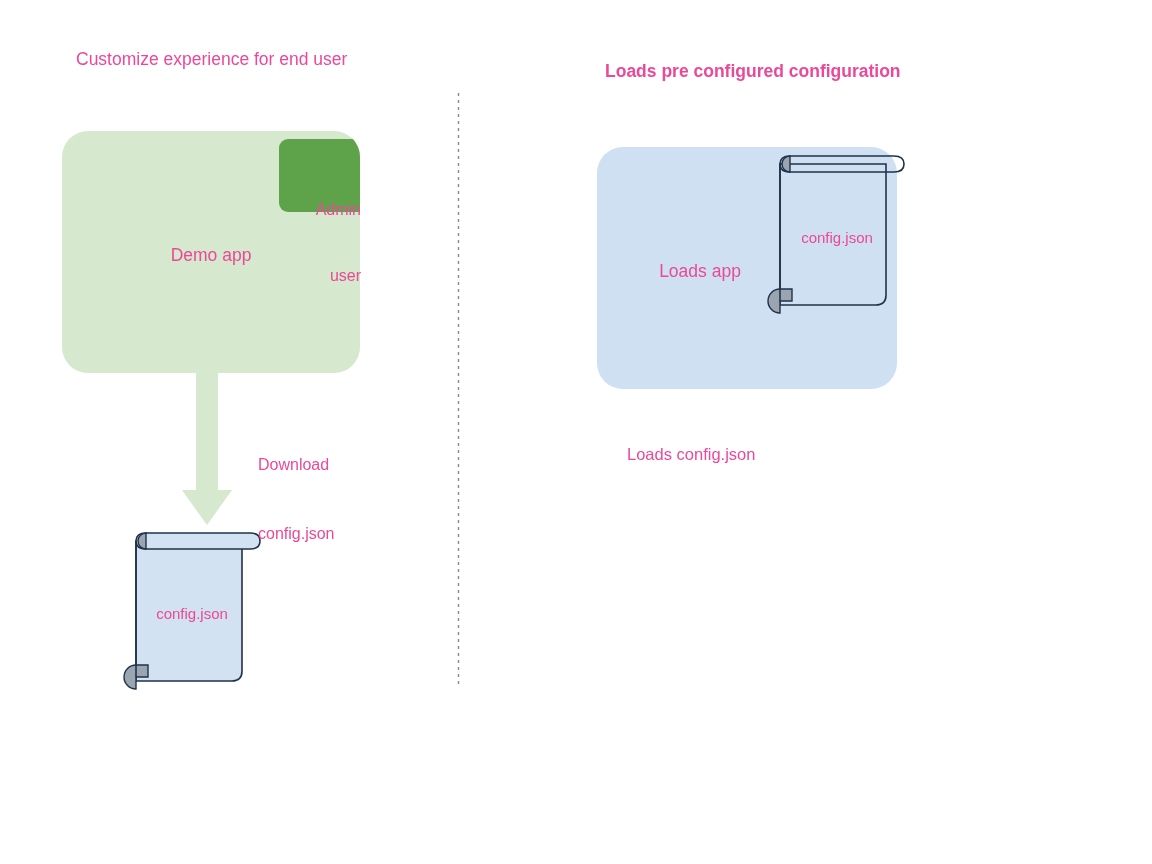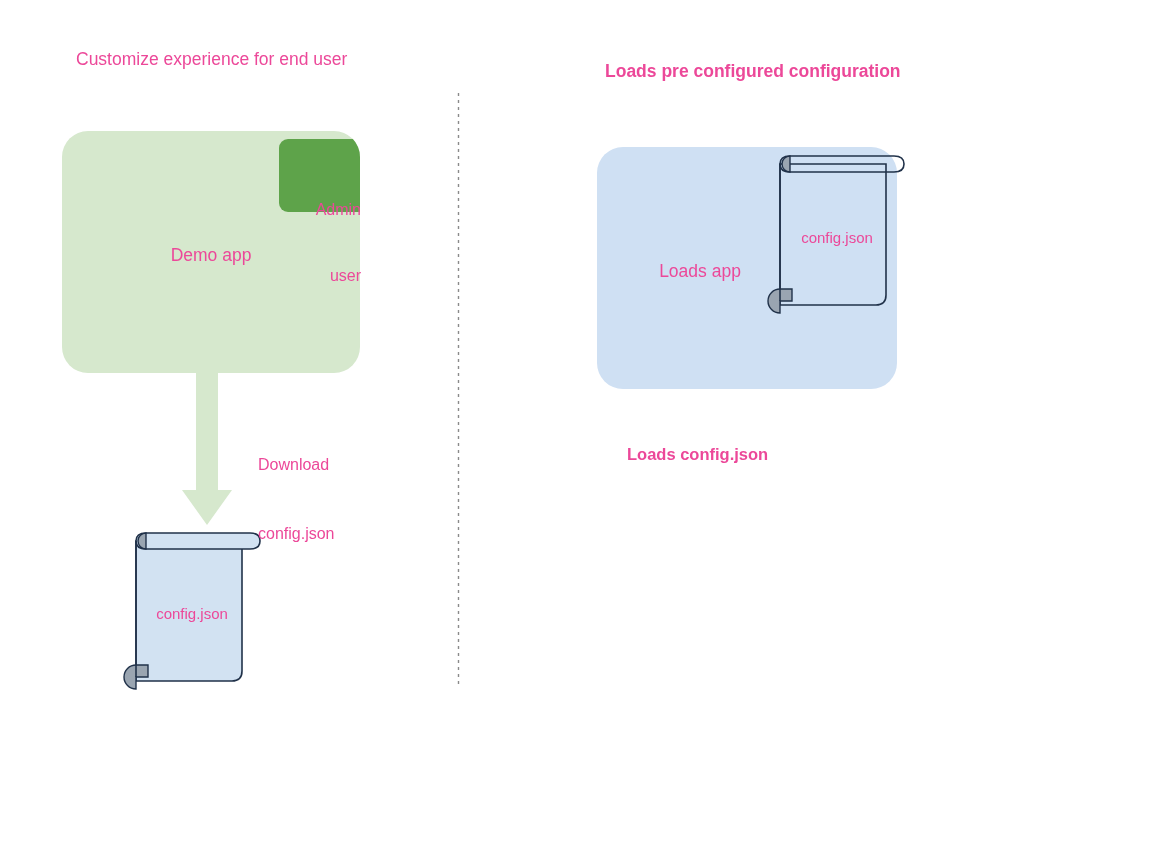--- a/index.html
+++ b/index.html
@@ -48,21 +48,20 @@
   .doc-title {
     font-size: 15px;
     text-align: center;
   }
   .edge-label {
     font-size: 16px;
     line-height: 1.42;
   }
   .caption {
     font-size: 16.5px;
-    font-weight: bold;
   }
 </style>
 </head>
 <body>
 
 <div class="canvas">
 
   <svg class="svg-layer" viewBox="0 0 1152 864">
     <defs>
 

